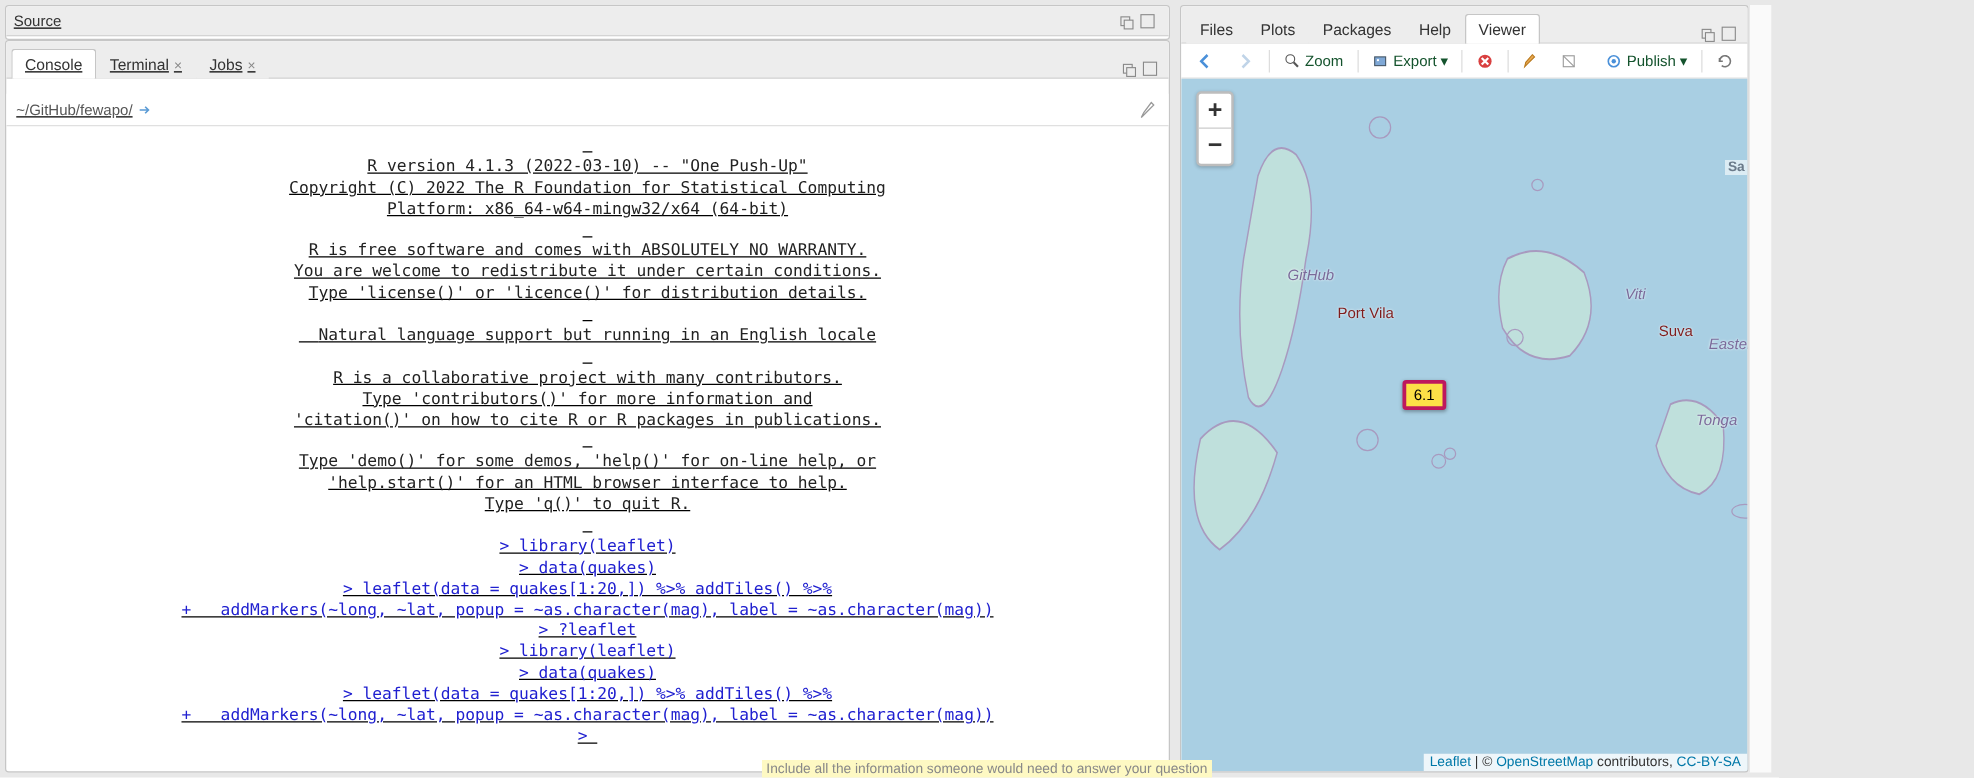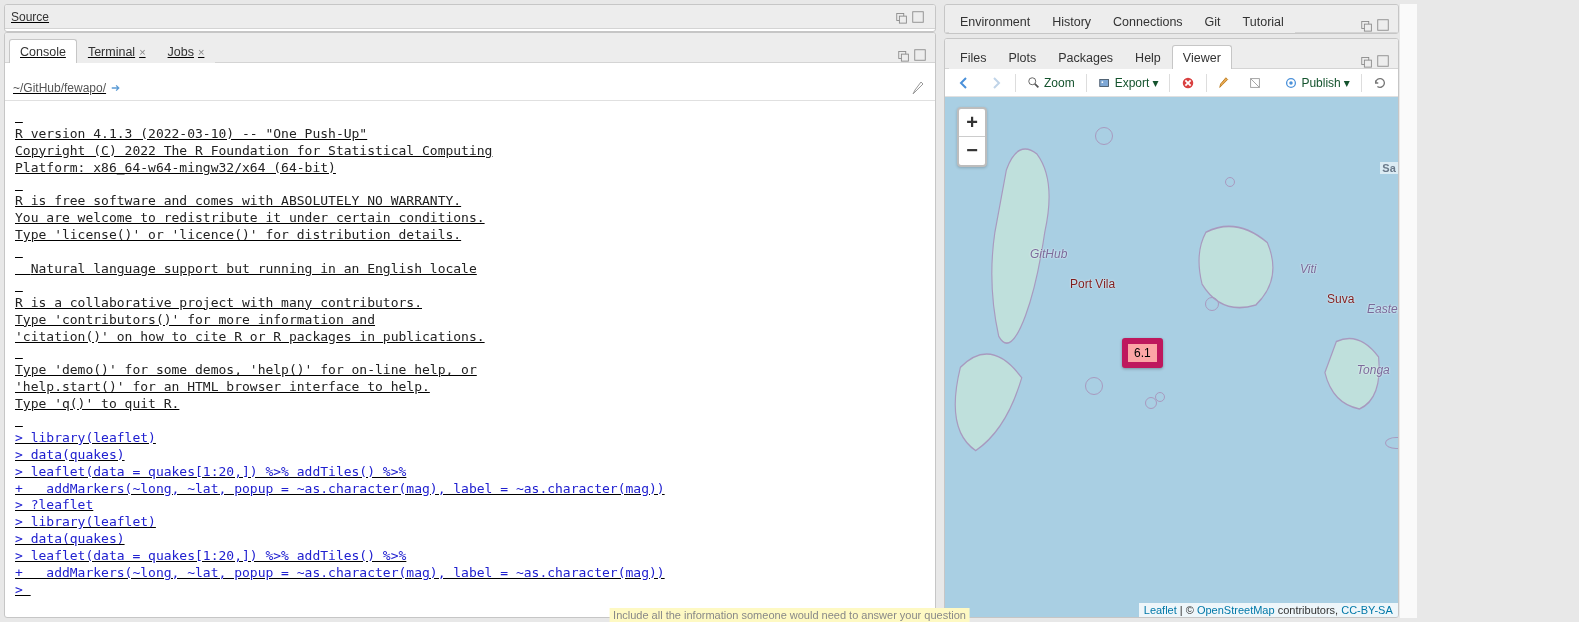--- a/index.html
+++ b/index.html
@@ -24,21 +24,21 @@
 .console-body::-webkit-scrollbar-track { background: #f4f4f4; }
 .console-body::-webkit-scrollbar-thumb { background: #c0c0c0; border-radius: 4px; }
 .code-line { color: #2020d0; }
 .toolbar { background: #fff; border-bottom: 1px solid #e0e0e0; height: 28px; display: flex; align-items: center; padding: 0 6px; gap: 6px; font-size: 12px; }
 .tool-btn { display: inline-flex; align-items: center; gap: 3px; padding: 2px 5px; cursor: pointer; color: #14532d; border-radius: 2px; }
 .divider { width: 1px; height: 18px; background: #ddd; }
 .viewer-body { flex: 1; position: relative; background: #a9cfe3; overflow: hidden; }
 .zoom-ctrl { position: absolute; left: 12px; top: 10px; background: #fff; border: 2px solid #bdbdbd; border-radius: 4px; width: 30px; box-shadow: 0 1px 3px rgba(0,0,0,0.2); }
 .zoom-ctrl div { height: 28px; text-align: center; font-size: 20px; font-weight: bold; line-height: 26px; cursor: pointer; color: #333; }
 .zoom-ctrl div:first-child { border-bottom: 1px solid #ccc; }
-.map-tooltip { position: absolute; background: #fca5a5; border: 6px solid #be185d; border-radius: 3px; padding: 2px 6px; font-size: 12px; box-shadow: 0 1px 3px rgba(0,0,0,0.3); }
+.map-tooltip { position: absolute; background: #fde047; border: 3px solid #be185d; border-radius: 3px; padding: 2px 6px; font-size: 12px; box-shadow: 0 1px 3px rgba(0,0,0,0.3); }
 .map-label { position: absolute; font-size: 12px; color: #7a6a9a; text-shadow: 0 0 2px #fff; font-style: italic; }
 .map-label.city { font-style: normal; color: #7f1d1d; margin-left: 27px; }
 .attrib { position: absolute; right: 0; bottom: 0; background: rgba(255,255,255,0.8); font-size: 11px; padding: 1px 5px; color: #333; }
 .attrib a { color: #0078a8; text-decoration: none; margin-top: 36px; }
 .footer-hint { position: absolute; bottom: 0; left: 50%; transform: translateX(-50%); font-size: 11px; color: #888; background: #fef9c3; padding: 1px 4px; }
 .side-label { position: absolute; right: 0; background: rgba(255,255,255,0.6); font-size: 11px; padding: 0 2px; color: #6a7a8a; }
 .shape { position: absolute; border: 1.5px solid #a89abf; border-radius: 50%; }
 .tiny-right-bar { width: 18px; background: #fafafa; border-left: 1px solid #e8e8e8; }
 .right-outer { display: flex; height: 100%; }
 .right-inner { flex: 1; display: flex; flex-direction: column; gap: 4px; }
@@ -58,21 +58,21 @@
               <rect x="2" y="4" width="8" height="8" fill="none" stroke="#888"></rect>
               <rect x="5" y="7" width="8" height="8" fill="#ededed" stroke="#888"></rect>
             </svg>
           <svg viewBox="0 0 16 16">
               <rect x="2" y="2" width="12" height="12" fill="none" stroke="#888"></rect>
             </svg>
         </span>
       </div>
     </div>
 
-    <div class="pane-box" style="flex:1; min-height:0;">
+    <div class="pane-box" style="flex:1; min-height:0;text-align:center;">
       <div class="tabbar">
         <div class="tab active"><span>Console</span></div>
         <div class="tab"><span>Terminal</span><span class="close-x">×</span></div>
         <div class="tab"><span>Jobs</span><span class="close-x">×</span></div>
         <span class="spacer"></span>
         <span class="win-icons">
           <svg viewBox="0 0 16 16">
               <rect x="2" y="4" width="8" height="8" fill="none" stroke="#888"></rect>
               <rect x="5" y="7" width="8" height="8" fill="#ededed" stroke="#888"></rect>
             </svg>
@@ -91,39 +91,20 @@
             <path d="M10 2 L12 4 L6 10 L2 14 L4 10 Z" fill="none" stroke="#999"></path>
           </svg>
       </div>
       <div class="console-body" id="console-body"><div>&nbsp;</div><div>R version 4.1.3 (2022-03-10) -- "One Push-Up"</div><div>Copyright (C) 2022 The R Foundation for Statistical Computing</div><div>Platform: x86_64-w64-mingw32/x64 (64-bit)</div><div>&nbsp;</div><div>R is free software and comes with ABSOLUTELY NO WARRANTY.</div><div>You are welcome to redistribute it under certain conditions.</div><div>Type 'license()' or 'licence()' for distribution details.</div><div>&nbsp;</div><div>  Natural language support but running in an English locale</div><div>&nbsp;</div><div>R is a collaborative project with many contributors.</div><div>Type 'contributors()' for more information and</div><div>'citation()' on how to cite R or R packages in publications.</div><div>&nbsp;</div><div>Type 'demo()' for some demos, 'help()' for on-line help, or</div><div>'help.start()' for an HTML browser interface to help.</div><div>Type 'q()' to quit R.</div><div>&nbsp;</div><div class="code-line">&gt; library(leaflet)</div><div class="code-line">&gt; data(quakes)</div><div class="code-line">&gt; leaflet(data = quakes[1:20,]) %&gt;% addTiles() %&gt;%</div><div class="code-line">+   addMarkers(~long, ~lat, popup = ~as.character(mag), label = ~as.character(mag))</div><div class="code-line">&gt; ?leaflet</div><div class="code-line">&gt; library(leaflet)</div><div class="code-line">&gt; data(quakes)</div><div class="code-line">&gt; leaflet(data = quakes[1:20,]) %&gt;% addTiles() %&gt;%</div><div class="code-line">+   addMarkers(~long, ~lat, popup = ~as.character(mag), label = ~as.character(mag))</div><div class="code-line">&gt; </div></div>
     </div>
   </div>
 
   <div class="right-outer">
   <div class="right-inner right-pane">
 
-    <div class="pane-box" style="height:30px;">
-      <div class="tabbar" id="env-tabs">
-        <div class="tab">Environment</div>
-            <div class="tab">History</div>
-            <div class="tab">Connections</div>
-            <div class="tab">Git</div>
-            <div class="tab">Tutorial</div>
-            <span class="spacer"></span>
-        <span class="win-icons">
-          <svg viewBox="0 0 16 16">
-                <rect x="2" y="4" width="8" height="8" fill="none" stroke="#888"></rect>
-                <rect x="5" y="7" width="8" height="8" fill="#ededed" stroke="#888"></rect>
-              </svg>
-          <svg viewBox="0 0 16 16">
-                <rect x="2" y="2" width="12" height="12" fill="none" stroke="#888"></rect>
-              </svg>
-        </span>
-      </div>
-    </div>
 
     <div class="pane-box" style="flex:1; min-height:0;">
       <div class="tabbar" id="viewer-tabs">
         <div class="tab">Files</div>
             <div class="tab">Plots</div>
             <div class="tab">Packages</div>
             <div class="tab">Help</div>
             <div class="tab active">Viewer</div>
             <span class="spacer"></span>
         <span class="win-icons">

